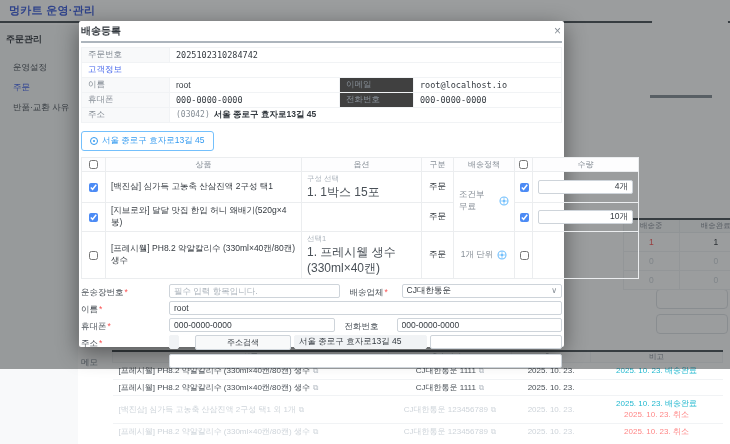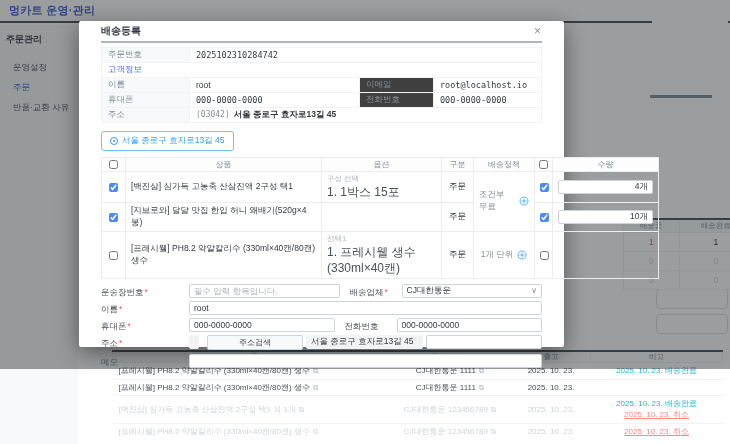--- a/index.html
+++ b/index.html
@@ -33,31 +33,31 @@
   .ship-list { position:absolute; left:112px; top:350px; width:610px; border-collapse:collapse;
     border-top:2px solid #495057; background:#fff; table-layout:fixed; }
   .ship-list th { font-weight:normal; font-size:7.5px; color:#868e96; background:#fbfbfc;
     border:1px solid #f1f3f5; height:11px; }
   .ship-list td { font-size:8px; color:#495057; border-top:1px solid #f1f3f5; padding:2px 6px;
     text-align:center; overflow:hidden; white-space:nowrap; }
   .ship-list td.prod { text-align:left; }
   .copy-icon { color:#adb5bd; font-size:7.5px; margin-left:3px; }
   .note { display:block; line-height:1.45; }
   .note.done { color:#22b8cf; }
-  .note.cancel { color:#ff8787;text-decoration:underline; }
+  .note.cancel { color:#ff8787; }
   tr.disabled td, tr.disabled .copy-icon { color:#ced4da; }
   .back-btn { position:absolute; left:122px; top:446px; font-size:8.5px; color:#343a40;
     background:#f1f3f5; border:1px solid #ced4da; border-radius:2px; padding:3px 8px; cursor:pointer; }
 
   
   .overlay { position:absolute; left:0; top:0; width:730px; height:369px; background:rgba(33,37,41,.45); }
 
   
   .modal { position:absolute; left:79px; top:21px; width:485px; height:326px; background:#fff;
-    border-radius:2px; box-shadow:0 6px 22px rgba(0,0,0,.45); padding:0 22px; }
+    border-radius:2px; box-shadow:0 6px 22px rgba(0,0,0,.45); padding:0 2px; }
   .modal-head { height:22px; display:flex; justify-content:space-between; align-items:center;
     border-bottom:2px solid #adb5bd; }
   .modal-title { font-size:10px; font-weight:bold; color:#343a40; }
   .close-x { font-size:12px; color:#868e96; line-height:1; cursor:pointer; padding:0 1px; }
 
   .info-table { width:100%; border-collapse:collapse; margin-top:4px; }
   .info-table td { border:1px solid #f1f3f5; height:15px; padding:1px 6px; font-size:8.5px; color:#343a40; }
   .info-table td.lbl { background:#f8f9fa; color:#868e96; width:88px; }
   .info-table td.lbl2 { background:#404040; color:#868e96; width:74px; }
   .mono { font-family:"DejaVu Sans Mono",monospace; font-size:8px; }
@@ -92,21 +92,21 @@
   .req { color:#fa5252; margin-left:1px; }
   .txt { height:14px; border:1px solid #ced4da; border-radius:2px; font-size:8.5px; padding:0 4px;
     font-family:inherit; color:#343a40; width:100%; background:#fff; }
   .txt::placeholder { color:#adb5bd; }
   .txt.ro { background:#f1f3f5; border-color:#f1f3f5; }
   .half { flex:1; min-width:0; }
   .sel-wrap { position:relative; flex:1; min-width:0; }
   .sel-wrap .chev { position:absolute; right:5px; top:2px; font-size:8px; color:#868e96; pointer-events:none; }
   .addr-lines { flex:1; display:flex; flex-direction:row; gap:3px; min-width:0; }
   .addr-line1 { display:flex; }
-  .btn-addr { flex:none; width:96px; margin-left:8px; height:15px; background:#f8f9fa;
+  .btn-addr { flex:none; width:96px; margin-left:16px; height:15px; background:#f8f9fa;
     border:1px solid #ced4da; border-radius:2px; font-size:8px; color:#343a40; cursor:pointer; font-family:inherit; }
   .memo-row { margin-top:4px; }
 </style>
 </head>
 <body>
 
 <div id="screen">
 
   <div class="app-header">
     <span class="app-title">멍카트 운영·관리</span>

